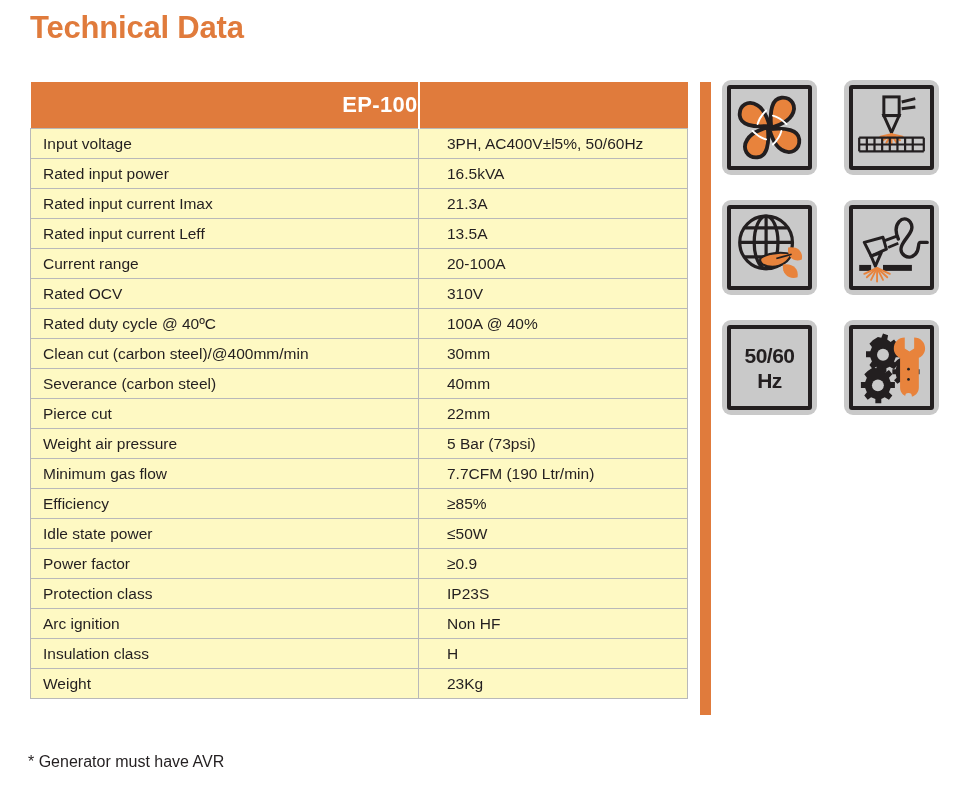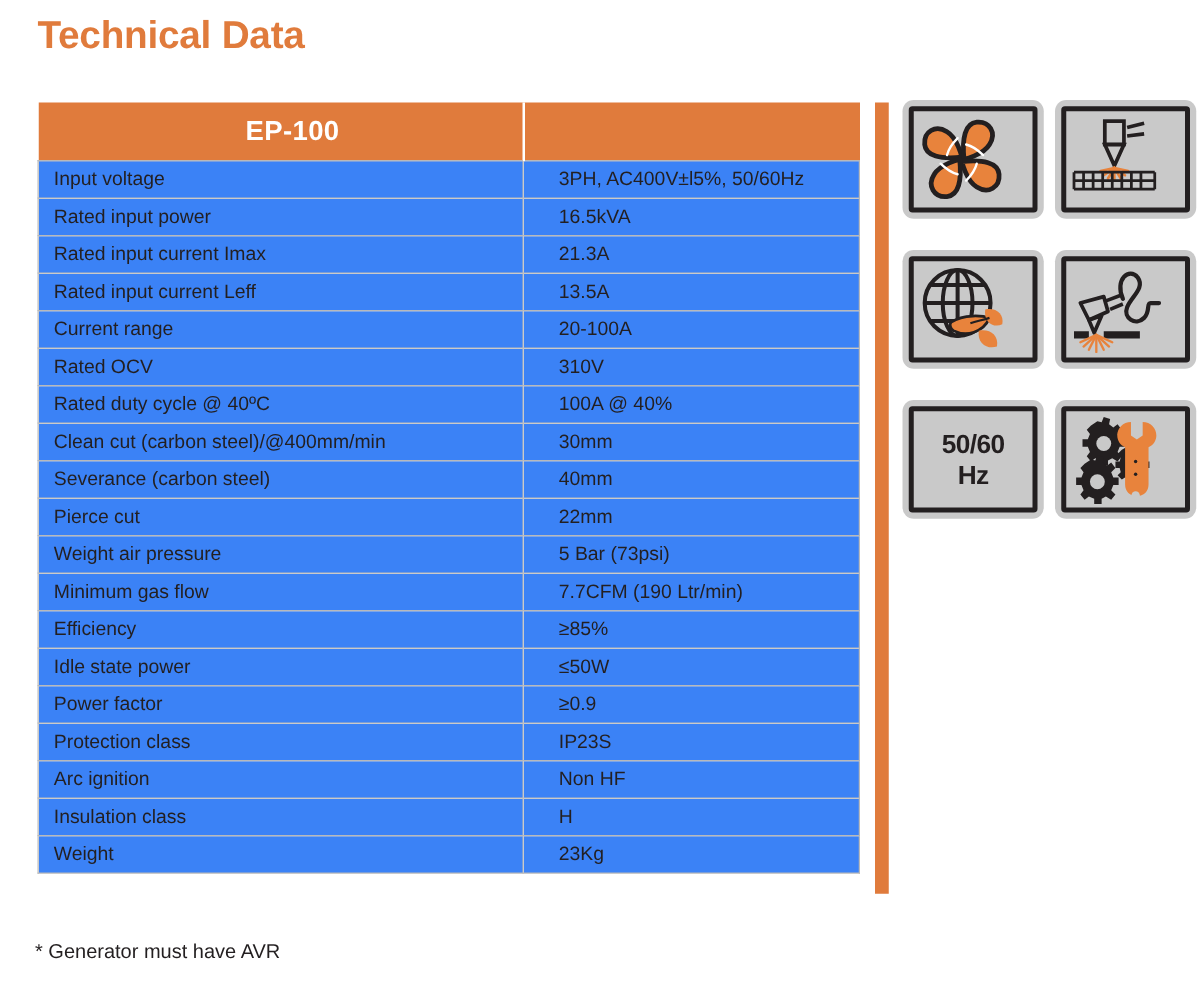--- a/index.html
+++ b/index.html
@@ -38,21 +38,21 @@
     border-collapse: collapse;
     table-layout: fixed;
   }
   .spec-table col.c-label { width: 388px; }
   .spec-table col.c-value { width: 269px; }
 
   .spec-table thead th {
     height: 46px;
     background: #e07b3c;
     padding: 0 0 0 20px;
-    text-align: center;
+    text-align: right;
     vertical-align: middle;
     font-size: 22px;
     font-weight: bold;
     color: #ffffff;
     letter-spacing: 0.3px;
     border: none;
   }
   .spec-table thead th.th-blank {
     background: #e07b3c;
     border-left: 2px solid #ffffff;
@@ -61,21 +61,21 @@
 
   .spec-table tbody td {
     height: 29px;
     border: 1px solid #b9b9b9;
     padding: 0 6px 0 12px;
     font-size: 15.5px;
     line-height: 29px;
     vertical-align: middle;
     white-space: nowrap;
     overflow: hidden;
-    background: #3b82f6;
+    background: #fef9c3;
   }
   .spec-table tbody td.val { padding-left: 28px; }
 
   
   .orange-rule {
     position: absolute;
     left: 700px;
     top: 82px;
     width: 11px;
     height: 633px;
@@ -97,21 +97,21 @@
     position: absolute;
     left: 722px;
     top: 80px;
     display: grid;
     grid-template-columns: 95px 95px;
     grid-template-rows: 95px 95px 95px;
     column-gap: 27px;
     row-gap: 25px;
   }
   .icon-box {
-    width: 113px;
+    width: 95px;
     height: 95px;
     box-sizing: border-box;
     background: #c9c9c9;
     border-radius: 9px;
     padding: 5px;
     position: relative;
   }
   .icon-box::after {
     content: "";
     position: absolute;

